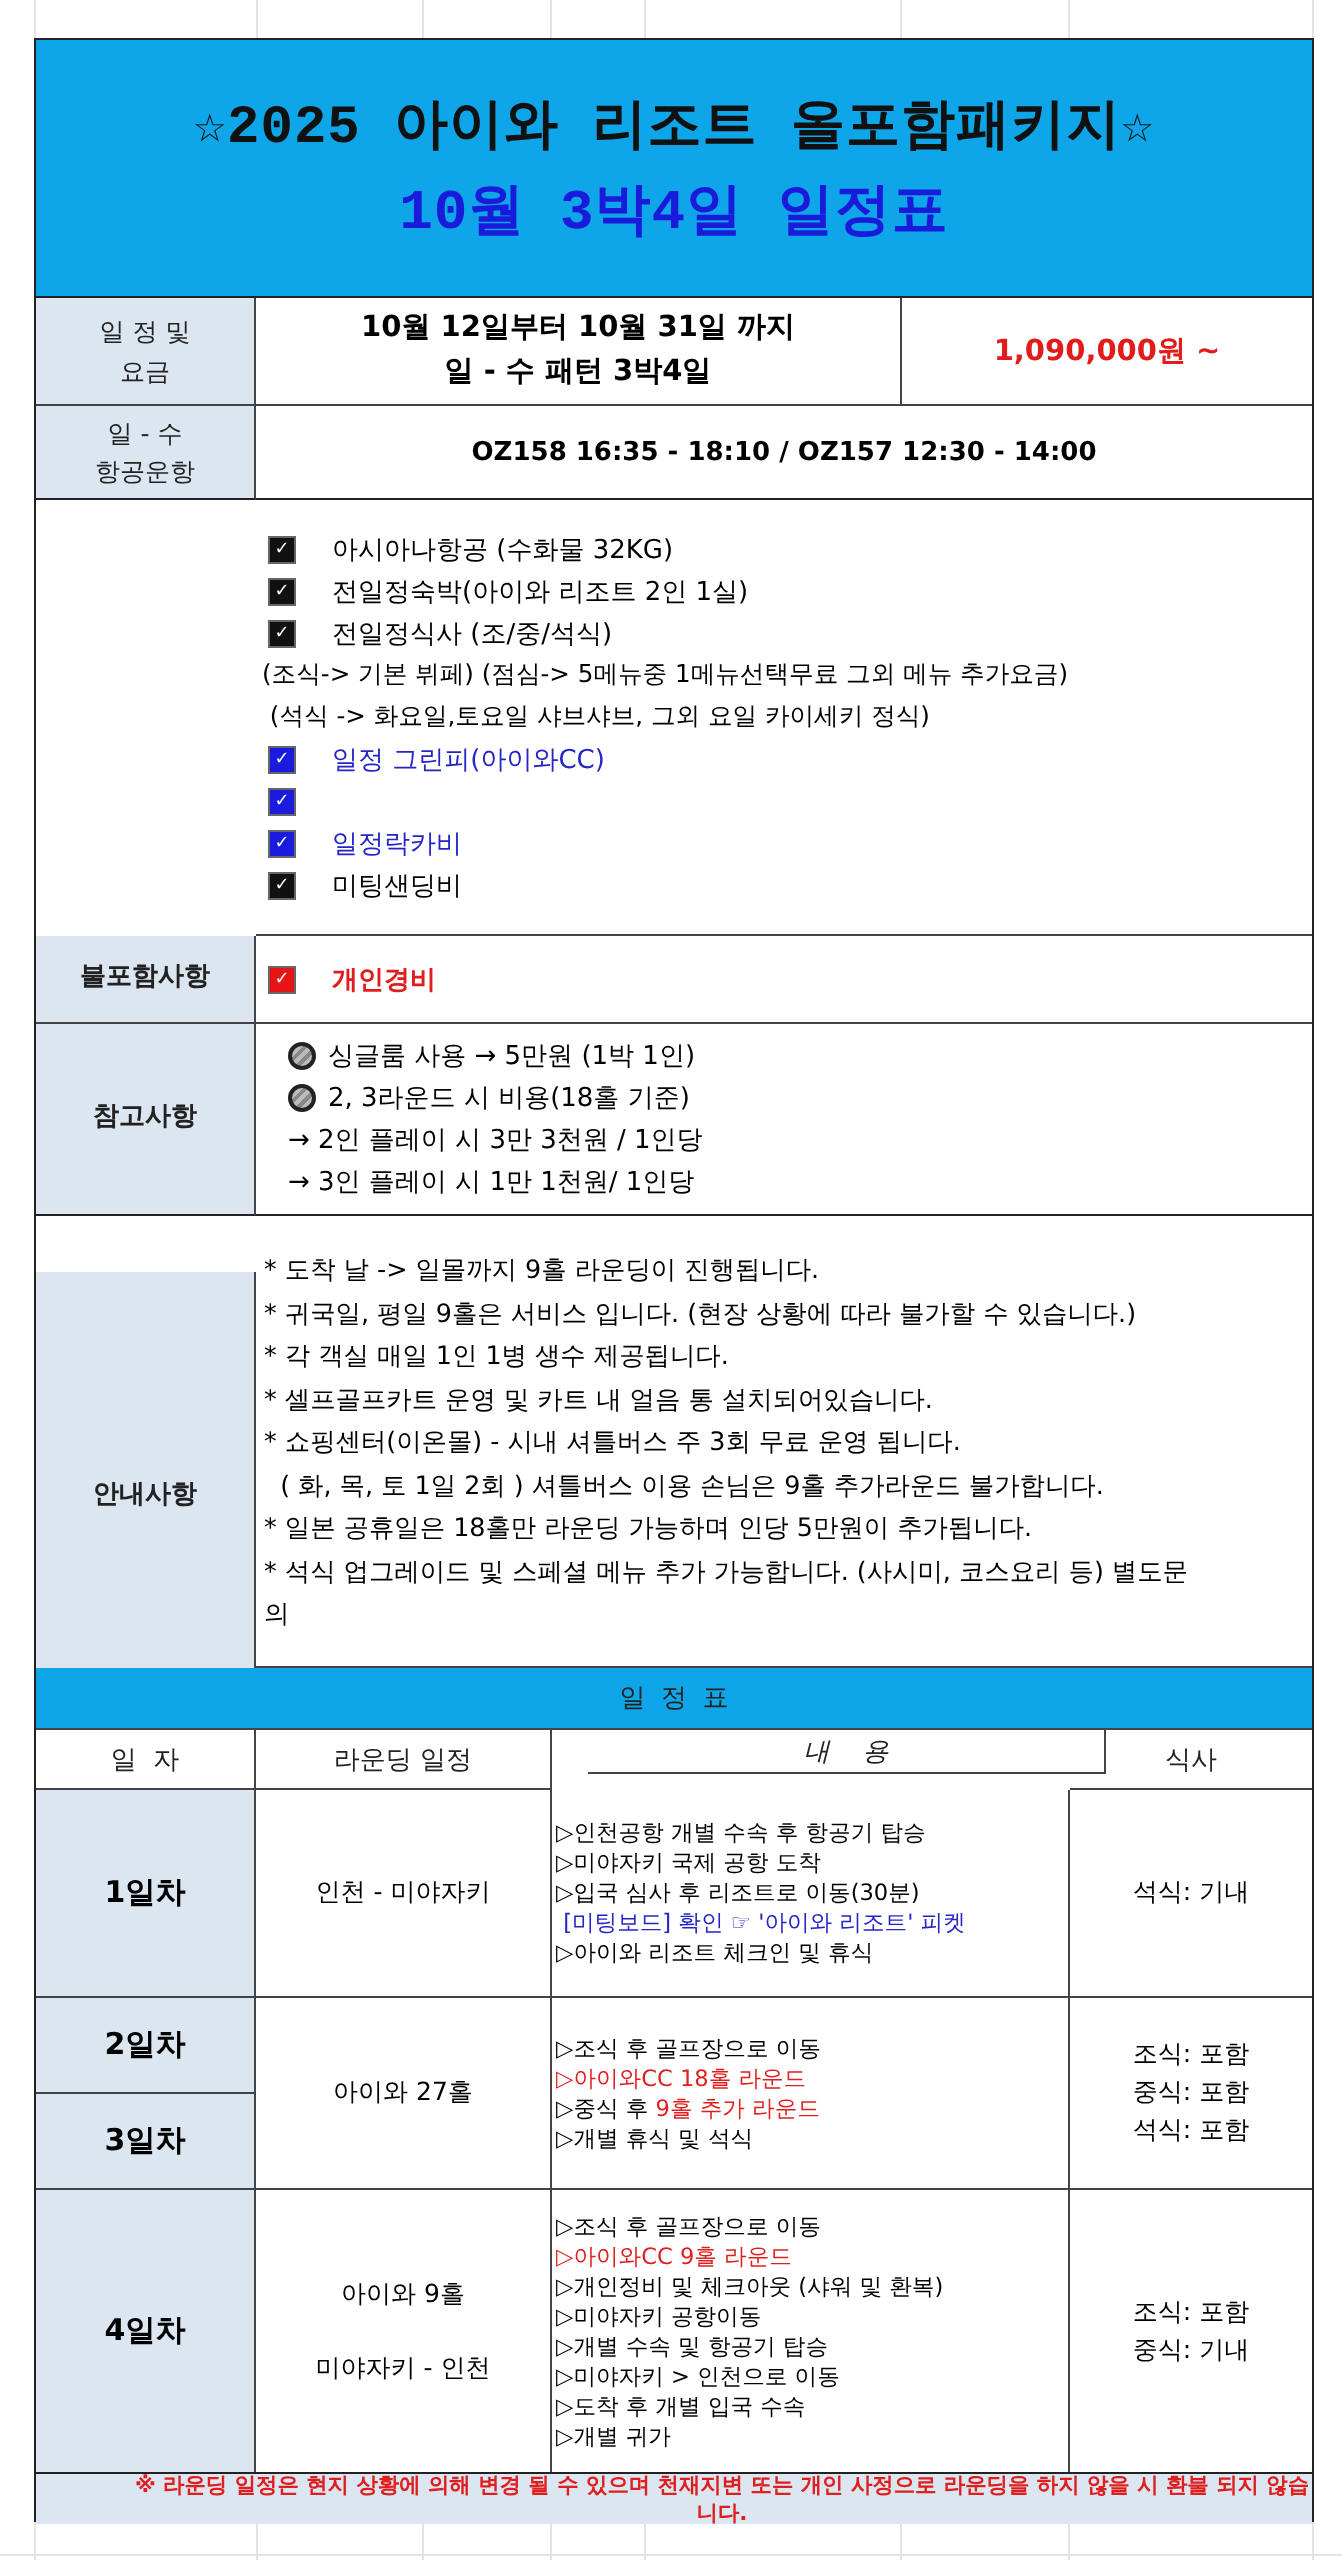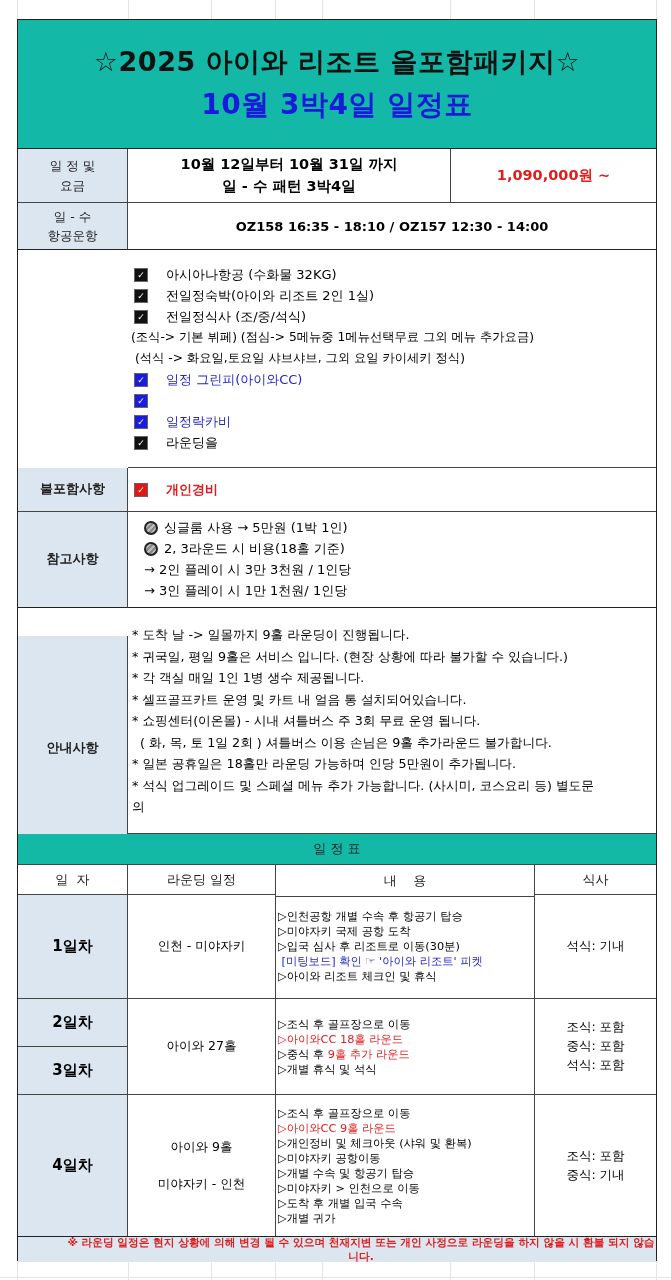--- a/index.html
+++ b/index.html
@@ -8,21 +8,21 @@
 
   
   .grid-v { position: absolute; top: 0; width: 1px; height: 1280px; background: #e4e4e4; }
   .grid-h { position: absolute; left: 0; width: 671px; height: 1px; background: #e4e4e4; }
 
   .sheet { position: absolute; left: 17px; top: 19px; width: 640px; height: 1242px; border: 1px solid #222; background: #fff; }
 
   .cell { position: absolute; border-right: 1px solid #444; border-bottom: 1px solid #444; display: flex; align-items: center; justify-content: center; text-align: center; }
   .lbl { background: #dce6f1; font-size: 12.5px; line-height: 1.55; color: #222; }
   .lbl-bold { font-weight: bold; font-size: 13px; }
-  .blue-bg { background: #14b8a6; }
+  .blue-bg { background: #0ea5e9; font-family: Liberation Mono, monospace; }
 
   .title { left: 0; top: 0; width: 638px; height: 129px; flex-direction: column; border-right: none; border-bottom: 1.5px solid #222; }
   .title .t1 { font-size: 27px; font-weight: bold; color: #111; letter-spacing: 0.5px; }
   .title .t2 { font-size: 28px; font-weight: bold; color: #1a1adb; margin-top: 6px; letter-spacing: 0.5px; }
 
   .period { font-size: 14.5px; font-weight: bold; line-height: 1.45; flex-direction: column; }
   .price { font-size: 14.5px; font-weight: bold; color: #e21b1b; border-right: none; }
   .flight { font-size: 13px; font-weight: bold; border-right: none; }
 
   .list { justify-content: flex-start; align-items: flex-start; text-align: left; flex-direction: column; border-right: none; }
@@ -102,21 +102,21 @@
     </div>
     <div class="row blue-t" style="height:21px;padding-left:3px;">
       <span class="chk blue">✓</span>
     </div>
     <div class="row blue-t" style="height:21px;padding-left:3px;">
       <span class="chk blue">✓</span>
       <span>일정락카비</span>
     </div>
     <div class="row" style="height:21px;padding-left:3px;">
       <span class="chk">✓</span>
-      <span>라운딩을</span>
+      <span>미팅샌딩비</span>
     </div>
   </div>
 
   <div class="cell lbl lbl-bold" style="left:0;top:448px;width:110px;height:44px;">불포함사항</div>
   <div class="cell list" style="left:110px;top:448px;width:528px;height:44px;justify-content:center;padding-left:6px;">
     <div class="row red-t" style="font-weight:bold;">
       <span class="chk red">✓</span>
       <span>개인경비</span>
     </div>
   </div>
@@ -145,21 +145,21 @@
     <div class="row" style="white-space:pre;">  ( 화, 목, 토 1일 2회 ) 셔틀버스 이용 손님은 9홀 추가라운드 불가합니다.</div>
     <div class="row">* 일본 공휴일은 18홀만 라운딩 가능하며 인당 5만원이 추가됩니다.</div>
     <div class="row">* 석식 업그레이드 및 스페셜 메뉴 추가 가능합니다. (사시미, 코스요리 등) 별도문</div>
     <div class="row">의</div>
   </div>
 
   <div class="cell blue-bg hdr" style="left:0;top:814px;width:638px;height:31px;border-right:none;">일 정 표</div>
 
   <div class="cell hdr" style="left:0;top:845px;width:110px;height:30px;white-space:pre;">일  자</div>
   <div class="cell hdr" style="left:110px;top:845px;width:148px;height:30px;">라운딩 일정</div>
-  <div class="cell hdr" style="left:258px;top:845px;width:259px;height:32px;white-space:pre;">내    용</div>
+  <div class="cell hdr" style="left:276px;top:845px;width:259px;height:22px;white-space:pre;font-style:italic;">내    용</div>
   <div class="cell hdr" style="left:517px;top:845px;width:121px;height:30px;border-right:none;">식사</div>
 
   <div class="cell day" style="left:0;top:875px;width:110px;height:104px;">1일차</div>
   <div class="cell route" style="left:110px;top:875px;width:148px;height:104px;">인천 - 미야자키</div>
   <div class="cell sched" style="left:258px;top:875px;width:259px;height:104px;justify-content:center;">
     <div class="r">▷인천공항 개별 수속 후 항공기 탑승</div>
     <div class="r">▷미야자키 국제 공항 도착</div>
     <div class="r">▷입국 심사 후 리조트로 이동(30분)</div>
     <div class="r blue-t" style="white-space:pre;"> [미팅보드] 확인 ☞ '아이와 리조트' 피켓</div>
     <div class="r">▷아이와 리조트 체크인 및 휴식</div>

